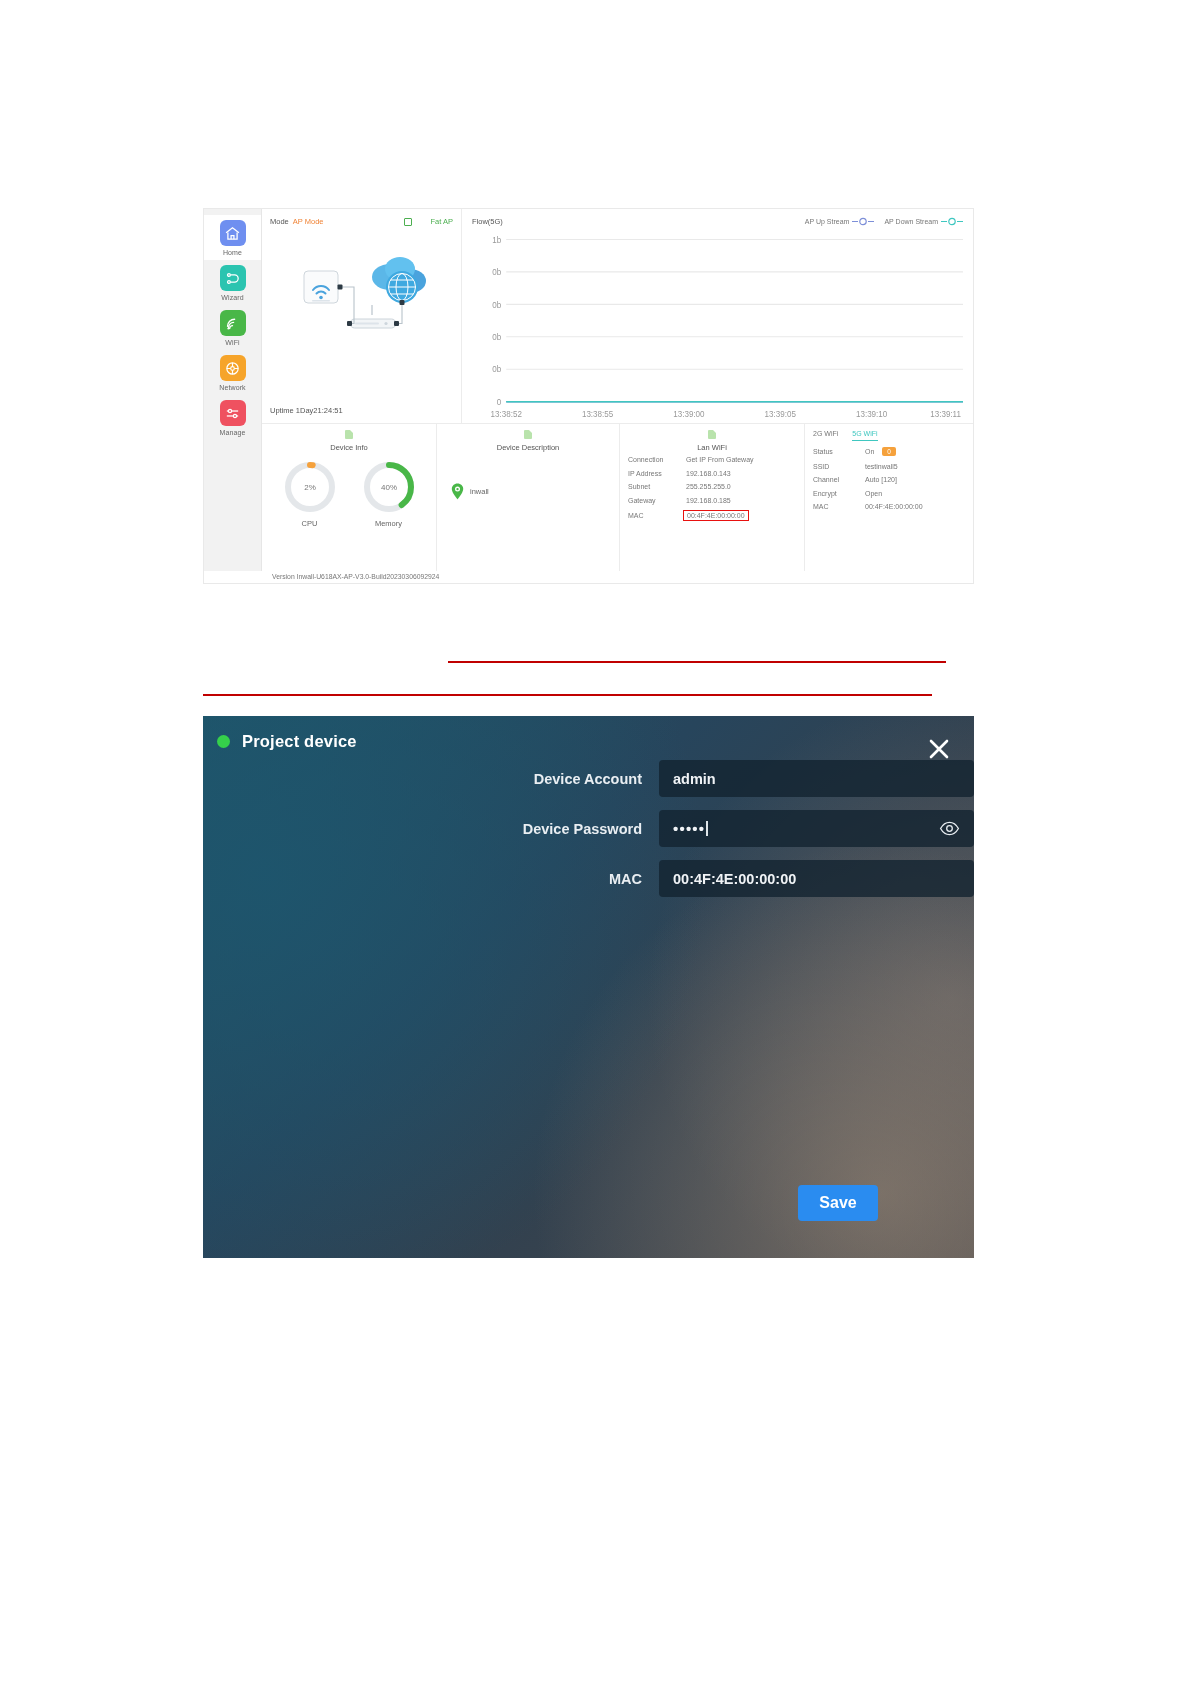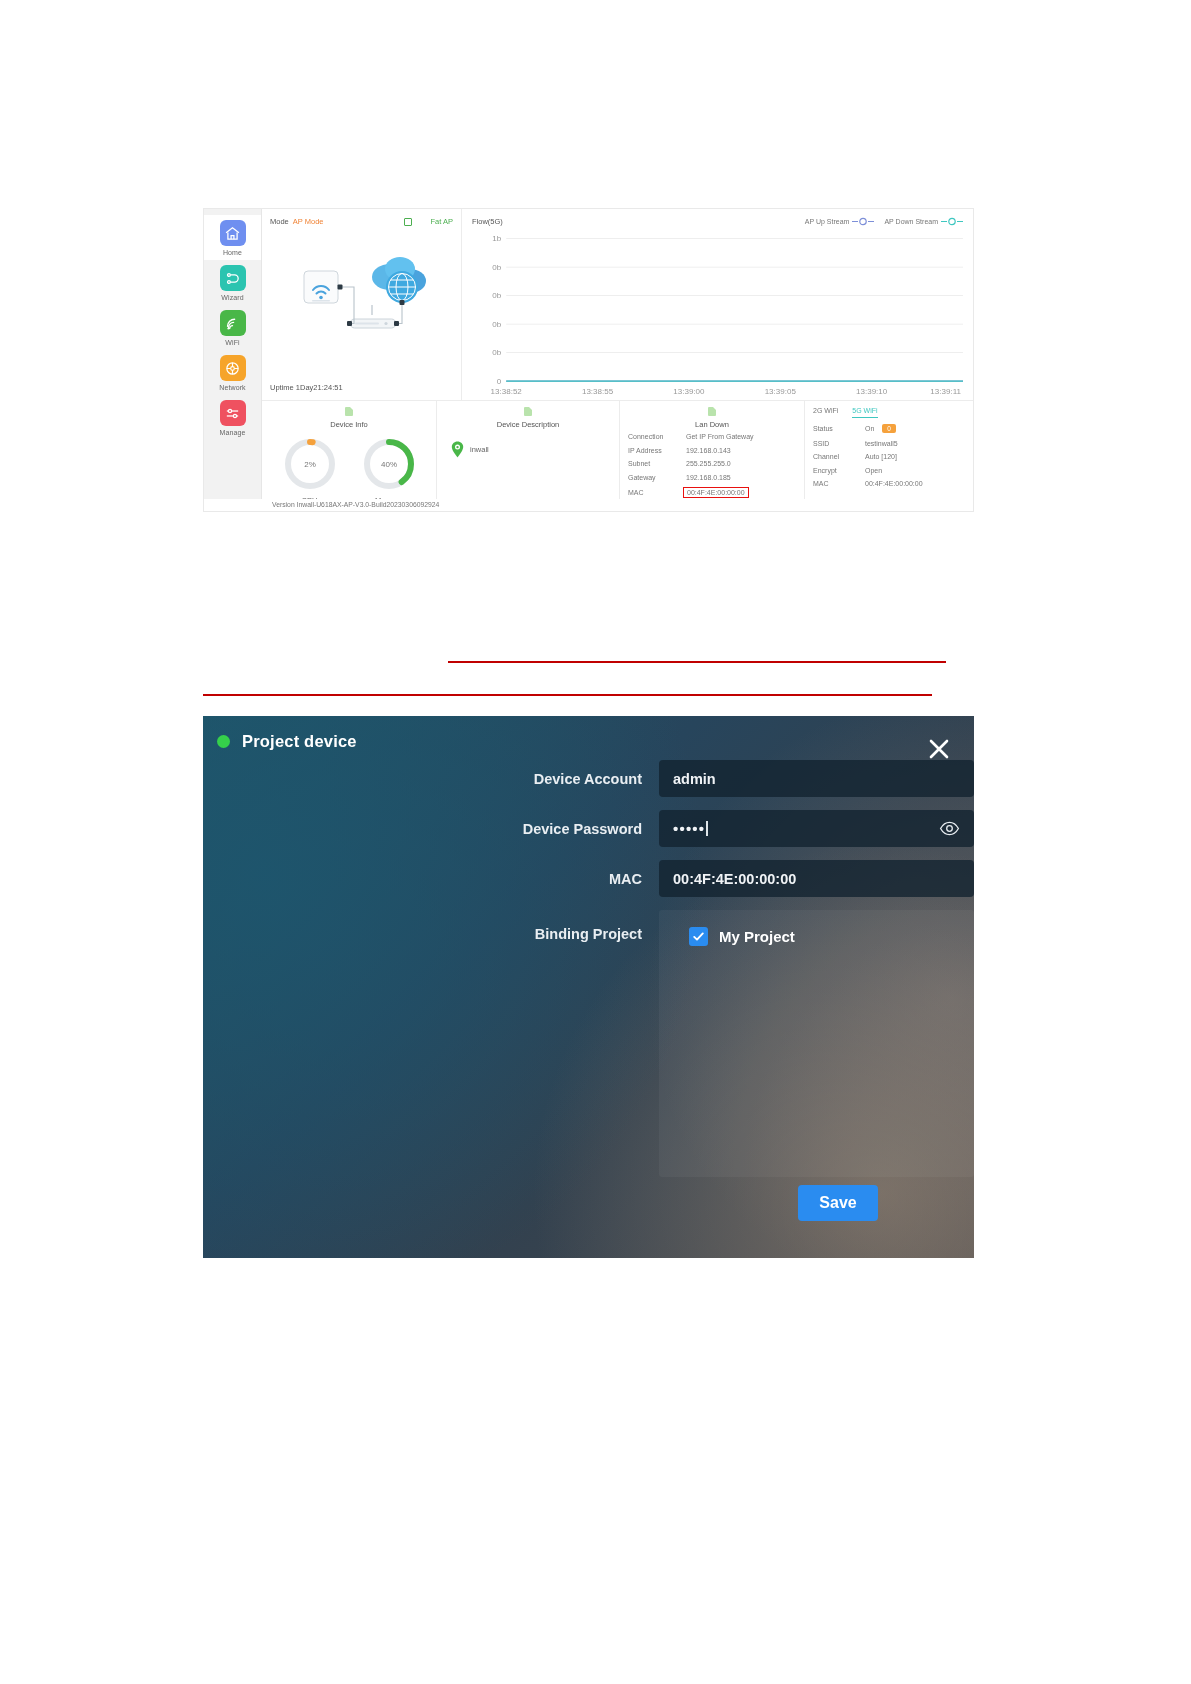--- a/index.html
+++ b/index.html
@@ -8,21 +8,21 @@
     width: 1191px; height: 1684px;
     background: #ffffff;
     font-family: "Liberation Sans", sans-serif;
     overflow: hidden;
   }
 
   
   #router-shot {
     position: absolute;
     left: 203px; top: 208px;
-    width: 771px; height: 304px;
+    width: 771px; height: 376px;
     background: #ffffff;
     border: 1px solid #e9e9e9;
     display: flex;
     overflow: hidden;
   }
 
   .sidebar {
     width: 58px; height: 100%;
     background: #f2f2f2;
     border-right: 1px solid #e6e6e6;
@@ -86,21 +86,21 @@
   .doc-ico:after{content:""; position:absolute; right:0; top:0; border-width:0 3px 3px 0; border-style:solid; border-color: transparent #fff transparent transparent;}
 
   .p-device { width: 175px; flex: 0 0 175px; }
   .gauges { display:flex; justify-content: space-around; margin-top: 6px; }
   .gauge { text-align:center; }
   .gauge svg { display:block; }
   .gauge-lab { font-size: 7.5px; color: #666; margin-top: 3px; }
   .gauge-val { font-size: 8px; fill: #777; }
 
   .p-desc { width: 183px; flex: 0 0 183px; }
-  .desc-row { display:flex; align-items:center; gap:6px; margin-top: 12px; padding-left: 6px;}
+  .desc-row { display:flex; align-items:center; gap:6px; margin-top: 31px; padding-left: 6px;}
   .desc-txt { font-size: 7.5px; color: #666; }
 
   .p-lan { width: 185px; flex: 0 0 185px; }
   .kv { display:flex; font-size: 7px; color: #666; margin-bottom: 6.5px; align-items: center;}
   .kv .k { width: 58px; flex: 0 0 58px; color:#777;}
   .kv .v { color:#777; }
   .kv.mac-hl .v {
     border: 1.4px solid #e8110f; padding: 1px 3px; margin-left:-3px;
     line-height: 1;
   }
@@ -406,21 +406,21 @@
             <circle cx="6.5" cy="6.1" r="2.5" fill="#fff"></circle>
             <circle cx="6.5" cy="6.1" r="1.2" fill="#49b748"></circle>
           </svg>
           <span class="desc-txt">inwall</span>
         </div>
       </div>
 
       <div class="panel p-lan">
         <div class="panel-title">
           <span class="doc-ico"></span>
-          <span>Lan Down</span>
+          <span>Lan WiFi</span>
         </div>
         <div class="kv">
           <span class="k">Connection</span>
           <span class="v">Get IP From Gateway</span>
         </div>
         <div class="kv">
           <span class="k">IP Address</span>
           <span class="v">192.168.0.143</span>
         </div>
         <div class="kv">
@@ -513,29 +513,16 @@
       </div>
     </div>
 
     <div class="frow">
       <div class="flab">MAC</div>
       <div class="finput">
         <span>00:4F:4E:00:00:00</span>
       </div>
     </div>
 
-    <div class="frow" style="align-items:flex-start">
-      <div class="flab" style="padding-top:16px">Binding Project</div>
-      <div class="proj-box">
-        <div class="proj-item">
-          <span class="cbx">
-            <svg width="13" height="13" viewBox="0 0 13 13">
-              <path d="M2.2 6.9 L5 9.6 L10.8 3.4" fill="none" stroke="#fff" stroke-width="1.9" stroke-linecap="round" stroke-linejoin="round"></path>
-            </svg>
-          </span>
-          <span class="proj-lab">My Project</span>
-        </div>
-      </div>
-    </div>
   </div>
 
   <button class="save-btn">Save</button>
 </div>
 
 </body></html>

